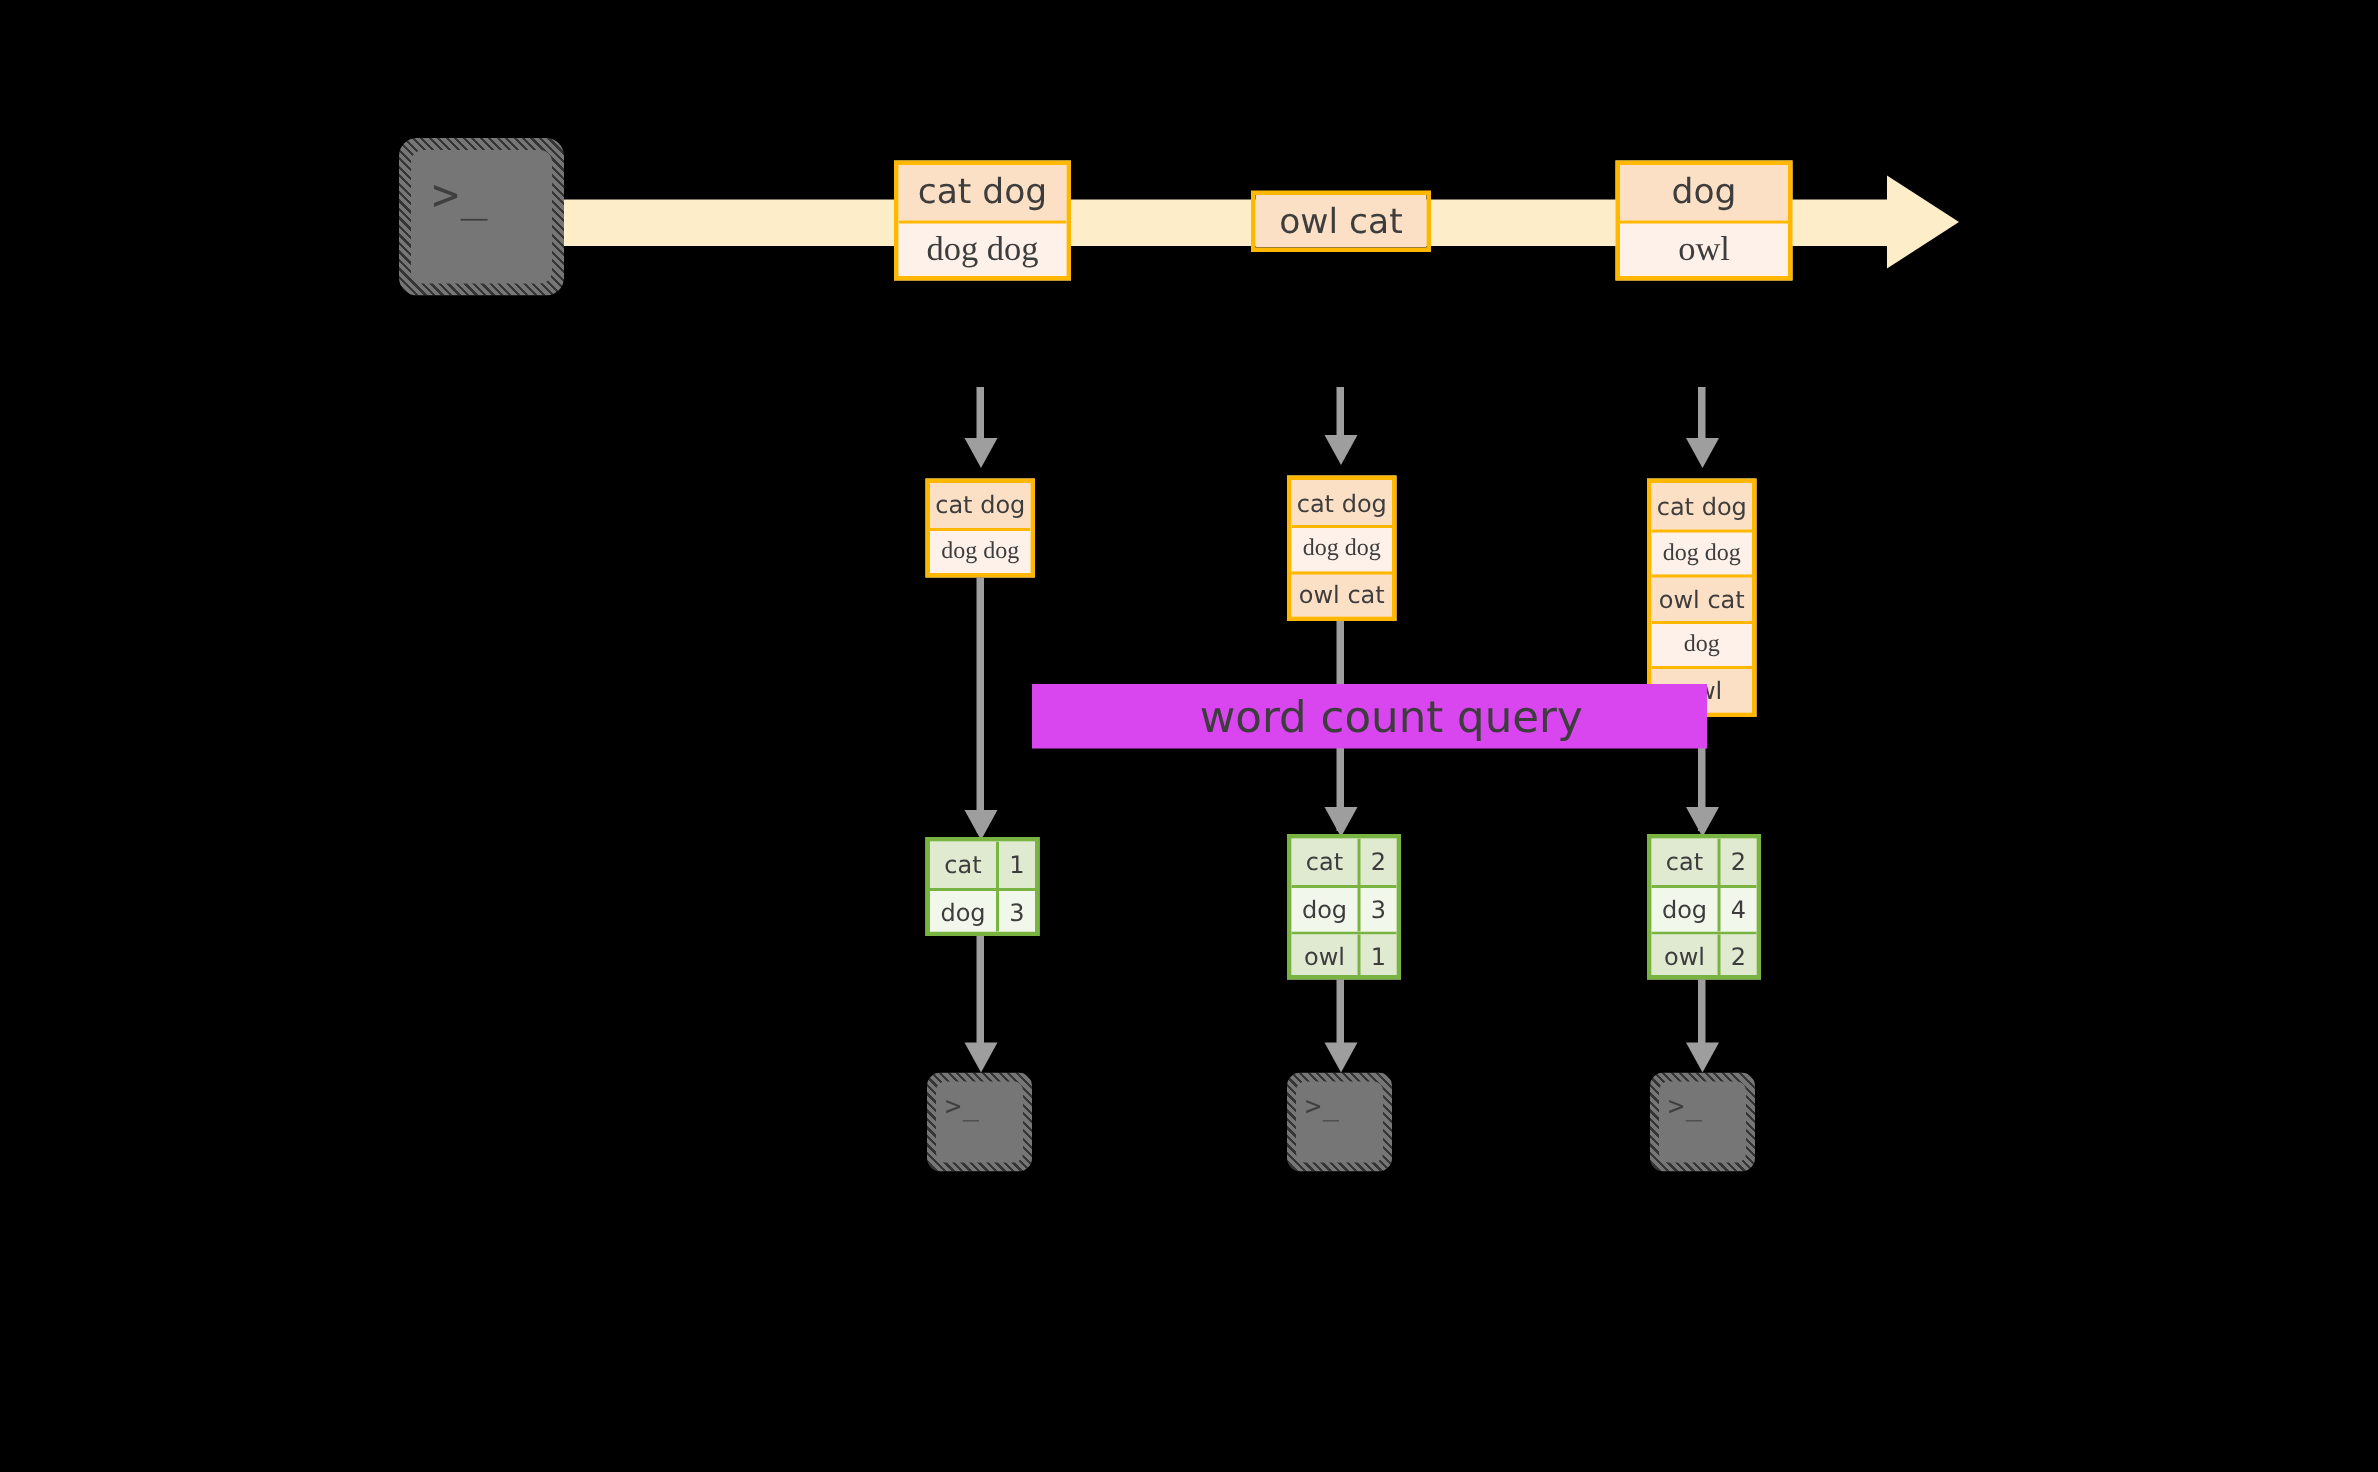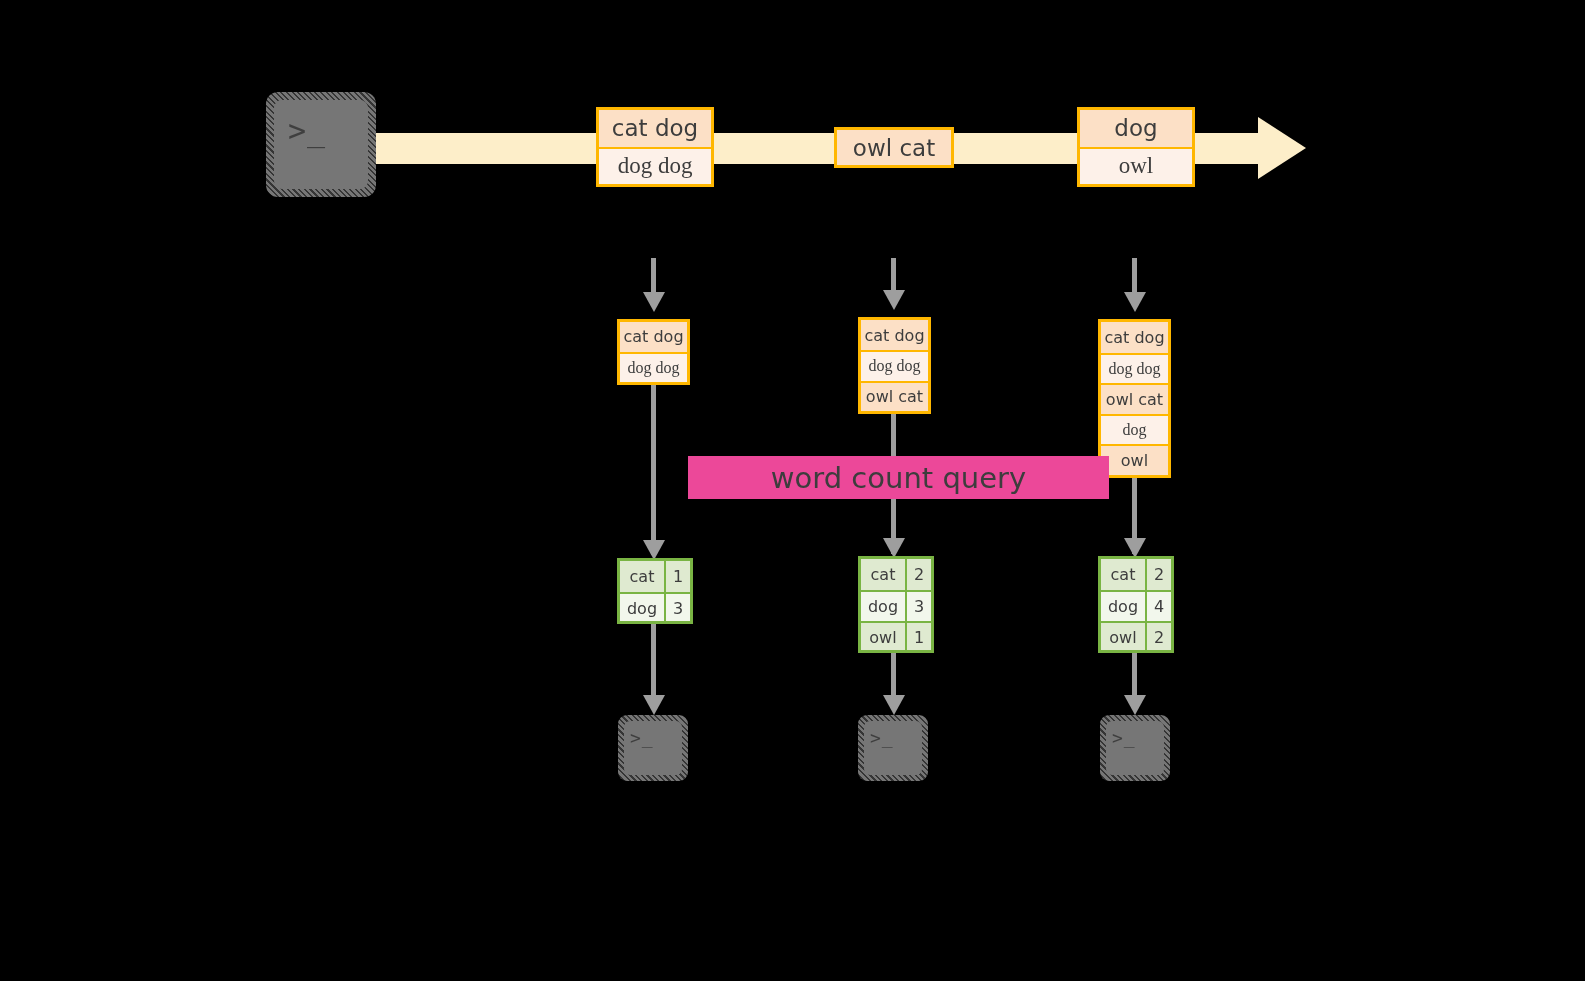--- a/index.html
+++ b/index.html
@@ -161,27 +161,28 @@
     border-top: 20px solid #9e9e9e;
   }
 
   
   .label-band {
     position: absolute;
     left: 688px;
     top: 456px;
     width: 421px;
     height: 43px;
-    background: #ec4899;
+    background: #d946ef;
     display: flex;
     align-items: center;
     justify-content: center;
     color: #3d3d3d;
     font-size: 29px;
     white-space: nowrap;
+    padding-left: 29px;
   }
 </style>
 </head>
 <body>
 
 <div id="canvas">
 
   <div class="stream-band"></div>
   <div class="stream-head"></div>
 

